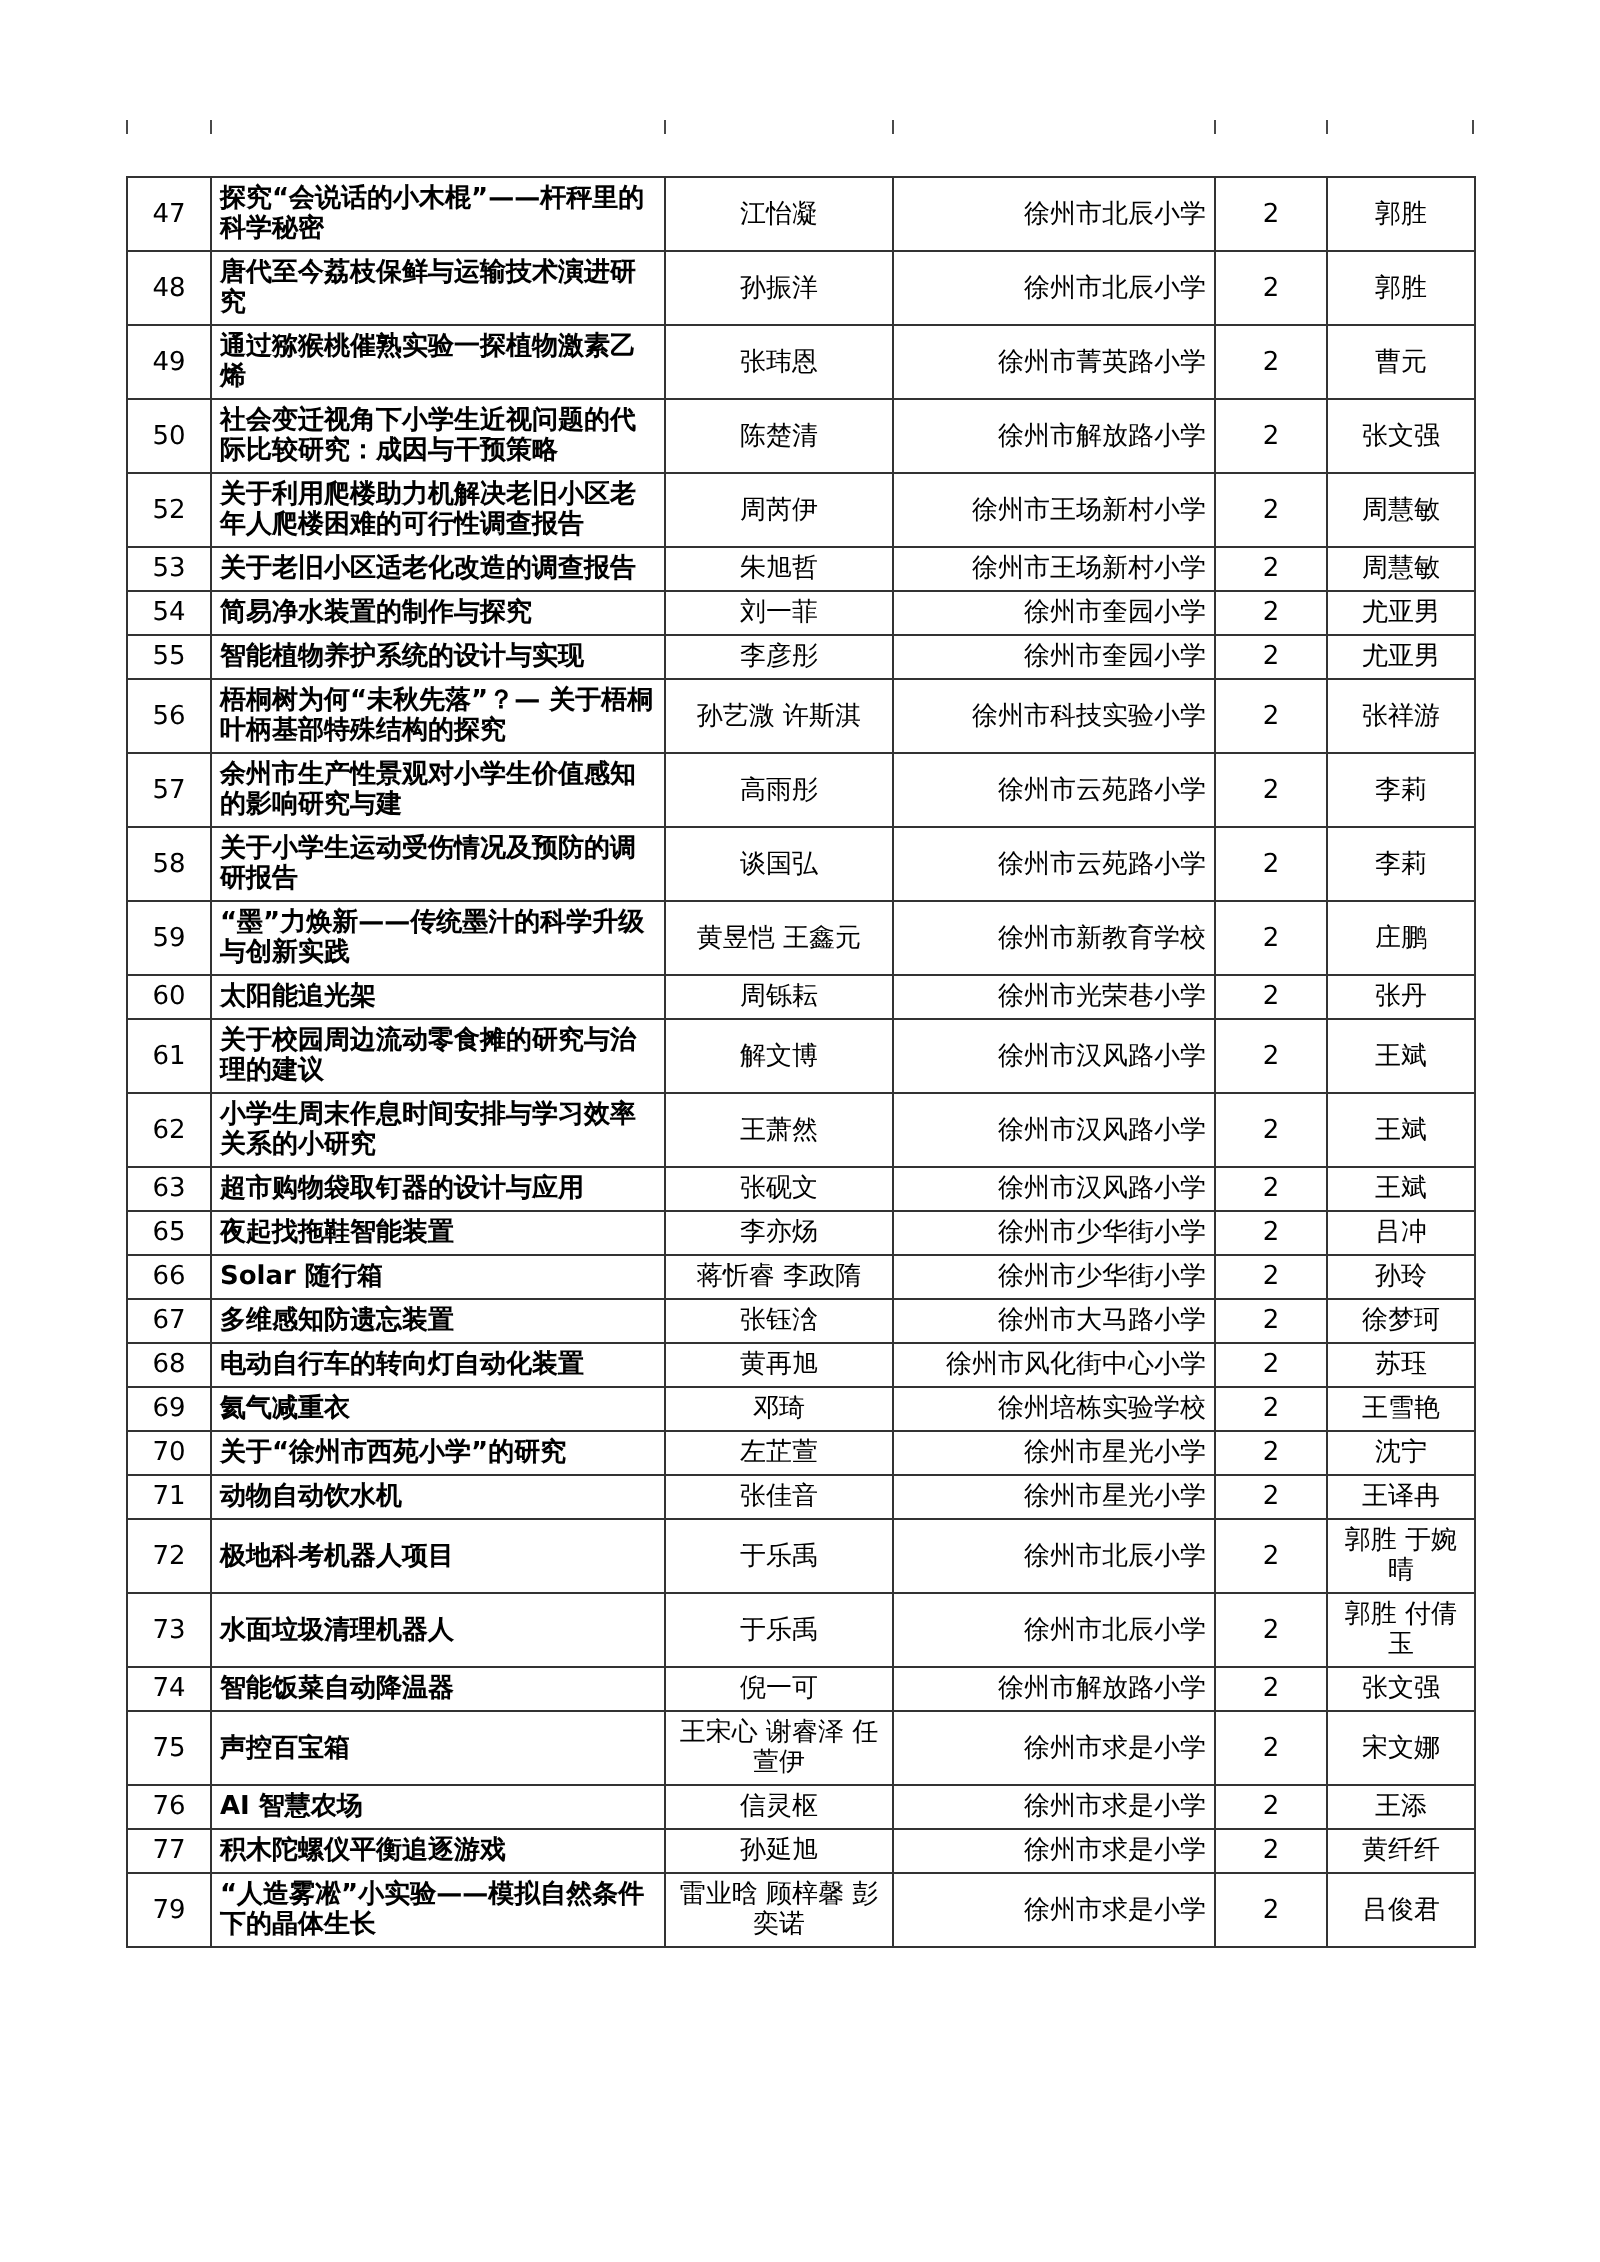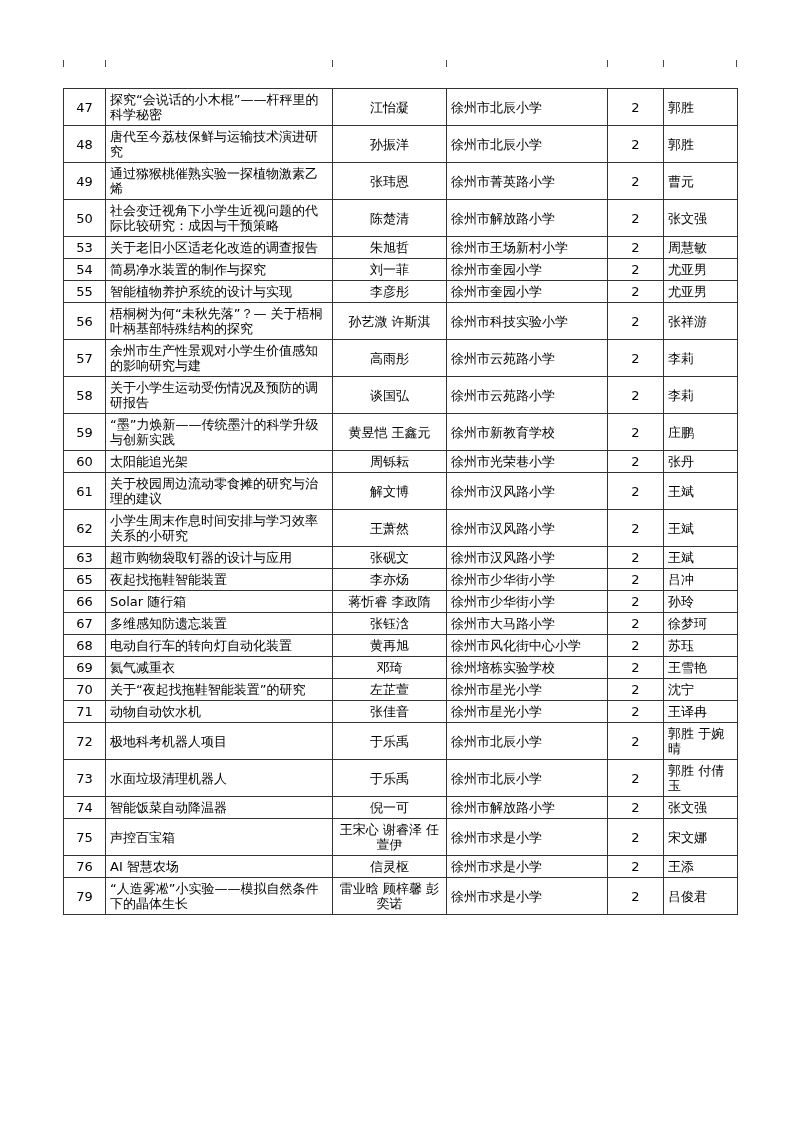--- a/index.html
+++ b/index.html
@@ -53,25 +53,25 @@
     overflow-wrap: anywhere;
   }
   .c-no      { width: 42px; }
   .c-title   { width: 227px; }
   .c-students{ width: 114px; }
   .c-school  { width: 161px; }
   .c-count   { width: 56px; }
   .c-advisor { width: 74px; }
 
   td.td-no      { text-align: center; font-size: 13.5px; }
-  td.td-title   { text-align: left; }
+  td.td-title   { text-align: left; font-weight: bold; }
   td.td-students{ text-align: center; padding-left: 6px; }
-  td.td-school  { text-align: left; padding-left: 8px; }
+  td.td-school  { text-align: right; padding-left: 8px; }
   td.td-count   { text-align: center; vertical-align: bottom; font-size: 13.5px; }
-  td.td-advisor { text-align: left; padding: 3px 5px; }
+  td.td-advisor { text-align: center; padding: 3px 5px; }
 </style>
 </head>
 <body>
 
 <div class="page">
 
   <div class="stubs">
     <span class="stub" style="left:0px"></span>
     <span class="stub" style="left:42px"></span>
     <span class="stub" style="left:269px"></span>
@@ -117,20 +117,28 @@
         </tr>
         <tr>
           <td class="td-no">50</td>
           <td class="td-title">社会变迁视角下小学生近视问题的代际比较研究：成因与干预策略</td>
           <td class="td-students">陈楚清</td>
           <td class="td-school">徐州市解放路小学</td>
           <td class="td-count">2</td>
           <td class="td-advisor">张文强</td>
         </tr>
         <tr>
+          <td class="td-no">52</td>
+          <td class="td-title">关于利用爬楼助力机解决老旧小区老年人爬楼困难的可行性调查报告</td>
+          <td class="td-students">周芮伊</td>
+          <td class="td-school">徐州市王场新村小学</td>
+          <td class="td-count">2</td>
+          <td class="td-advisor">周慧敏</td>
+        </tr>
+        <tr>
           <td class="td-no">53</td>
           <td class="td-title">关于老旧小区适老化改造的调查报告</td>
           <td class="td-students">朱旭哲</td>
           <td class="td-school">徐州市王场新村小学</td>
           <td class="td-count">2</td>
           <td class="td-advisor">周慧敏</td>
         </tr>
         <tr>
           <td class="td-no">54</td>
           <td class="td-title">简易净水装置的制作与探究</td>
@@ -246,21 +254,21 @@
         <tr>
           <td class="td-no">69</td>
           <td class="td-title">氦气减重衣</td>
           <td class="td-students">邓琦</td>
           <td class="td-school">徐州培栋实验学校</td>
           <td class="td-count">2</td>
           <td class="td-advisor">王雪艳</td>
         </tr>
         <tr>
           <td class="td-no">70</td>
-          <td class="td-title">关于“夜起找拖鞋智能装置”的研究</td>
+          <td class="td-title">关于“徐州市西苑小学”的研究</td>
           <td class="td-students">左芷萱</td>
           <td class="td-school">徐州市星光小学</td>
           <td class="td-count">2</td>
           <td class="td-advisor">沈宁</td>
         </tr>
         <tr>
           <td class="td-no">71</td>
           <td class="td-title">动物自动饮水机</td>
           <td class="td-students">张佳音</td>
           <td class="td-school">徐州市星光小学</td>
@@ -301,20 +309,28 @@
         </tr>
         <tr>
           <td class="td-no">76</td>
           <td class="td-title">AI 智慧农场</td>
           <td class="td-students">信灵枢</td>
           <td class="td-school">徐州市求是小学</td>
           <td class="td-count">2</td>
           <td class="td-advisor">王添</td>
         </tr>
         <tr>
+          <td class="td-no">77</td>
+          <td class="td-title">积木陀螺仪平衡追逐游戏</td>
+          <td class="td-students">孙延旭</td>
+          <td class="td-school">徐州市求是小学</td>
+          <td class="td-count">2</td>
+          <td class="td-advisor">黄纤纤</td>
+        </tr>
+        <tr>
           <td class="td-no">79</td>
           <td class="td-title">“人造雾凇”小实验——模拟自然条件下的晶体生长</td>
           <td class="td-students">雷业晗 顾梓馨 彭奕诺</td>
           <td class="td-school">徐州市求是小学</td>
           <td class="td-count">2</td>
           <td class="td-advisor">吕俊君</td>
         </tr>
       </tbody>
   </table>
 

